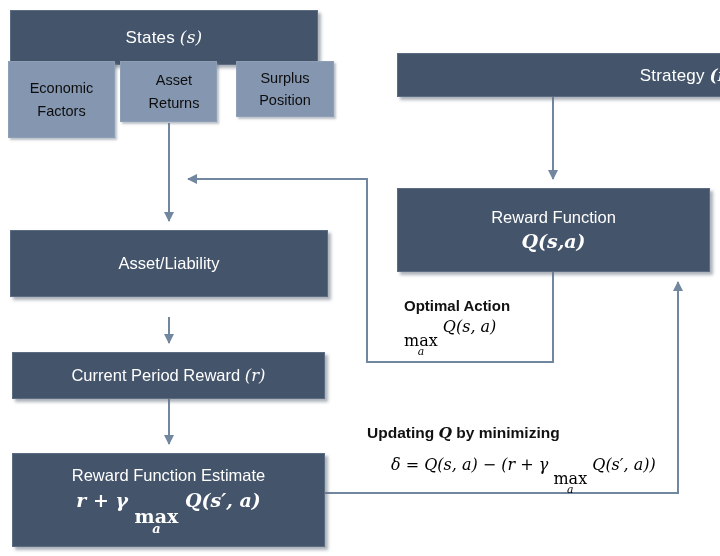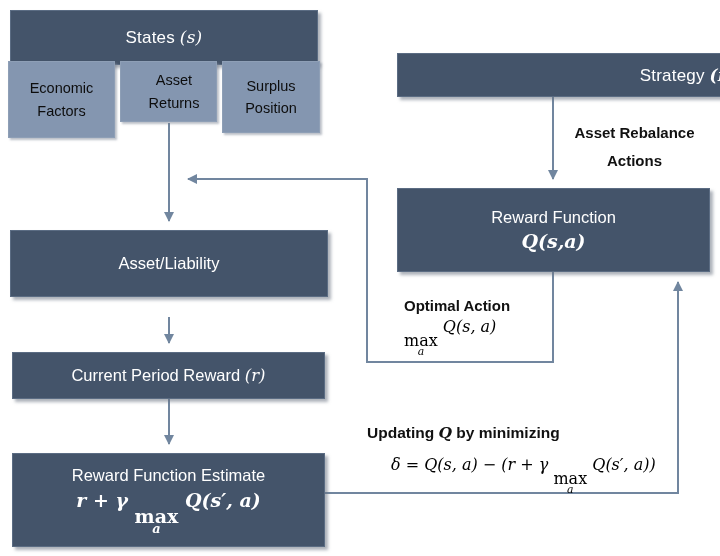--- a/index.html
+++ b/index.html
@@ -65,33 +65,29 @@
   </div>
 
   <div class="box light" style="left:8px; top:61px; width:107px; height:77px;">
     <div class="sub-line">Economic</div>
     <div class="sub-line">Factors</div>
   </div>
   <div class="box light" style="left:120px; top:61px; width:97px; height:61px;padding-left:11px;">
     <div class="sub-line">Asset</div>
     <div class="sub-line">Returns</div>
   </div>
-  <div class="box light" style="left:222px; top:61px; width:98px; height:72px;">
+  <div class="box light" style="left:236px; top:61px; width:98px; height:56px;">
     <div class="sub-line">Surplus</div>
     <div class="sub-line">Position</div>
   </div>
 
   <div class="box dark" style="left:397px; top:53px; width:369px; height:44px;align-items:flex-end;">
     <div class="box-title"><span>Strategy </span><span class="math" style="font-weight:bold;">(π(s))</span></div>
   </div>
 
-  <div class="ext-label" style="left:562px; top:119px; width:145px; text-align:center; line-height:28px;">
-    <div>Asset Rebalance</div>
-    <div>Actions</div>
-  </div>
 
   <div class="box dark" style="left:397px; top:188px; width:313px; height:84px;">
     <div class="box-line" style="line-height:1.2;">Reward Function</div>
     <div class="math-big">Q(s,a)</div>
   </div>
 
   <div class="box dark" style="left:10px; top:230px; width:318px; height:67px;">
     <div class="box-line">Asset/Liability</div>
   </div>
 

